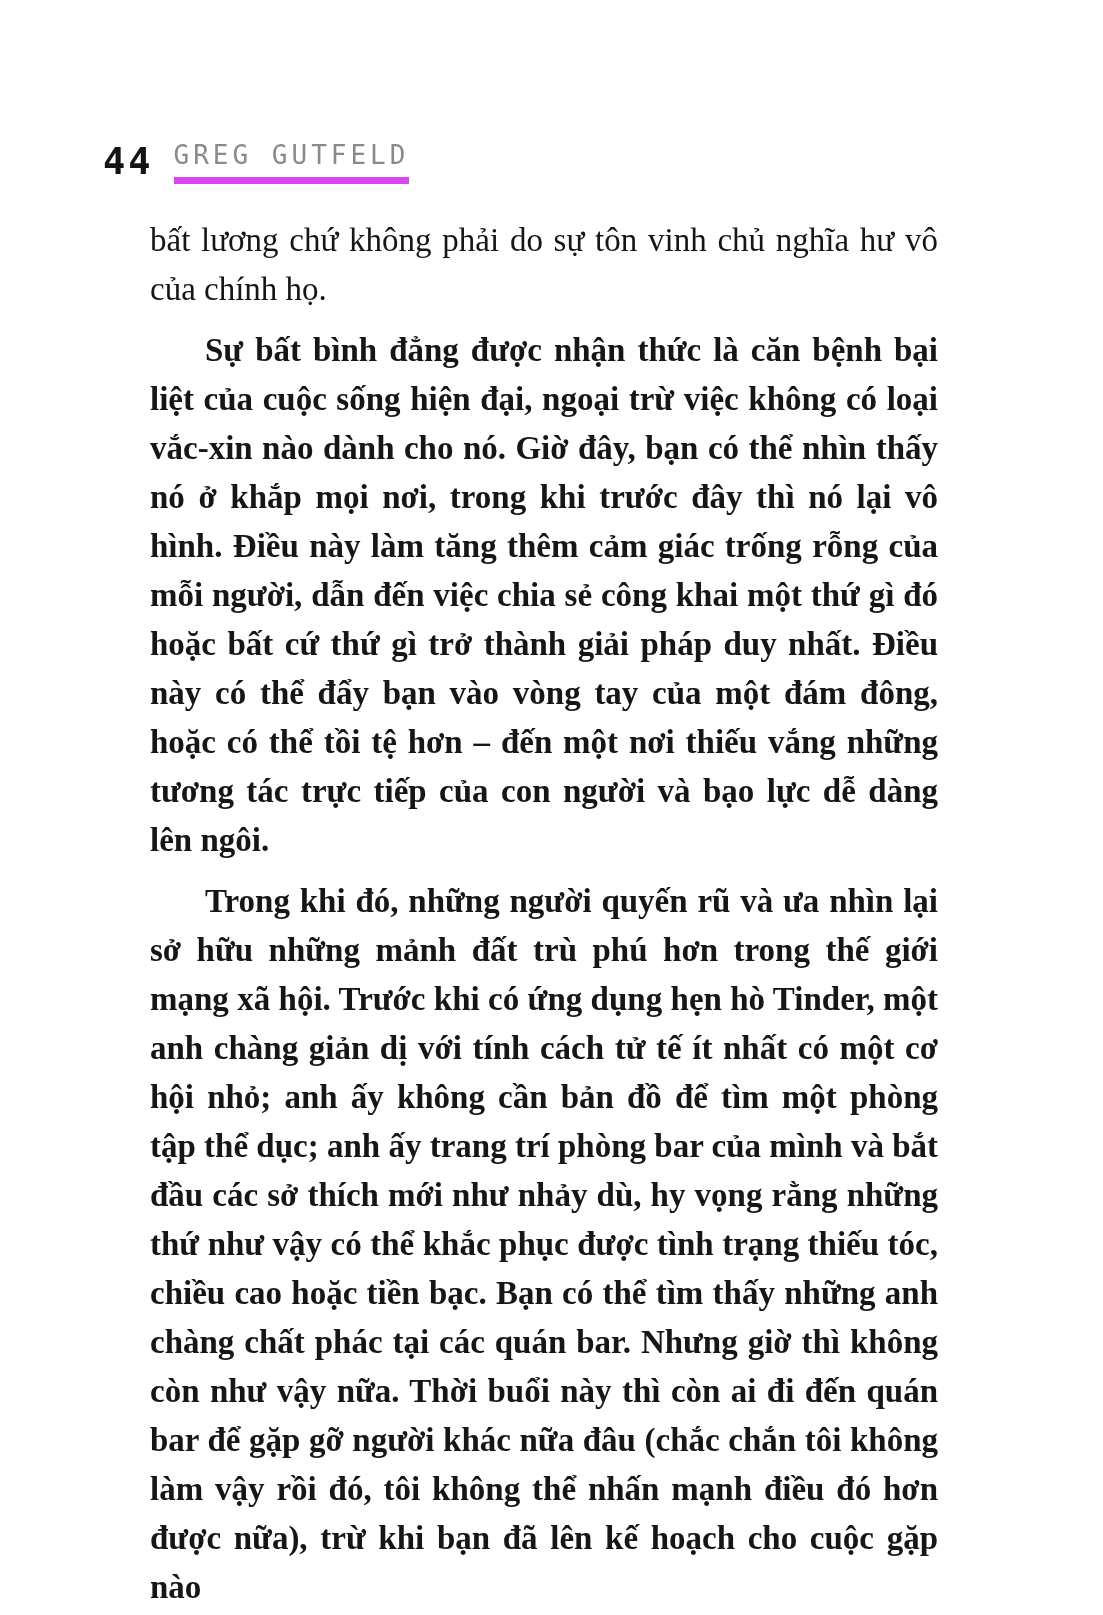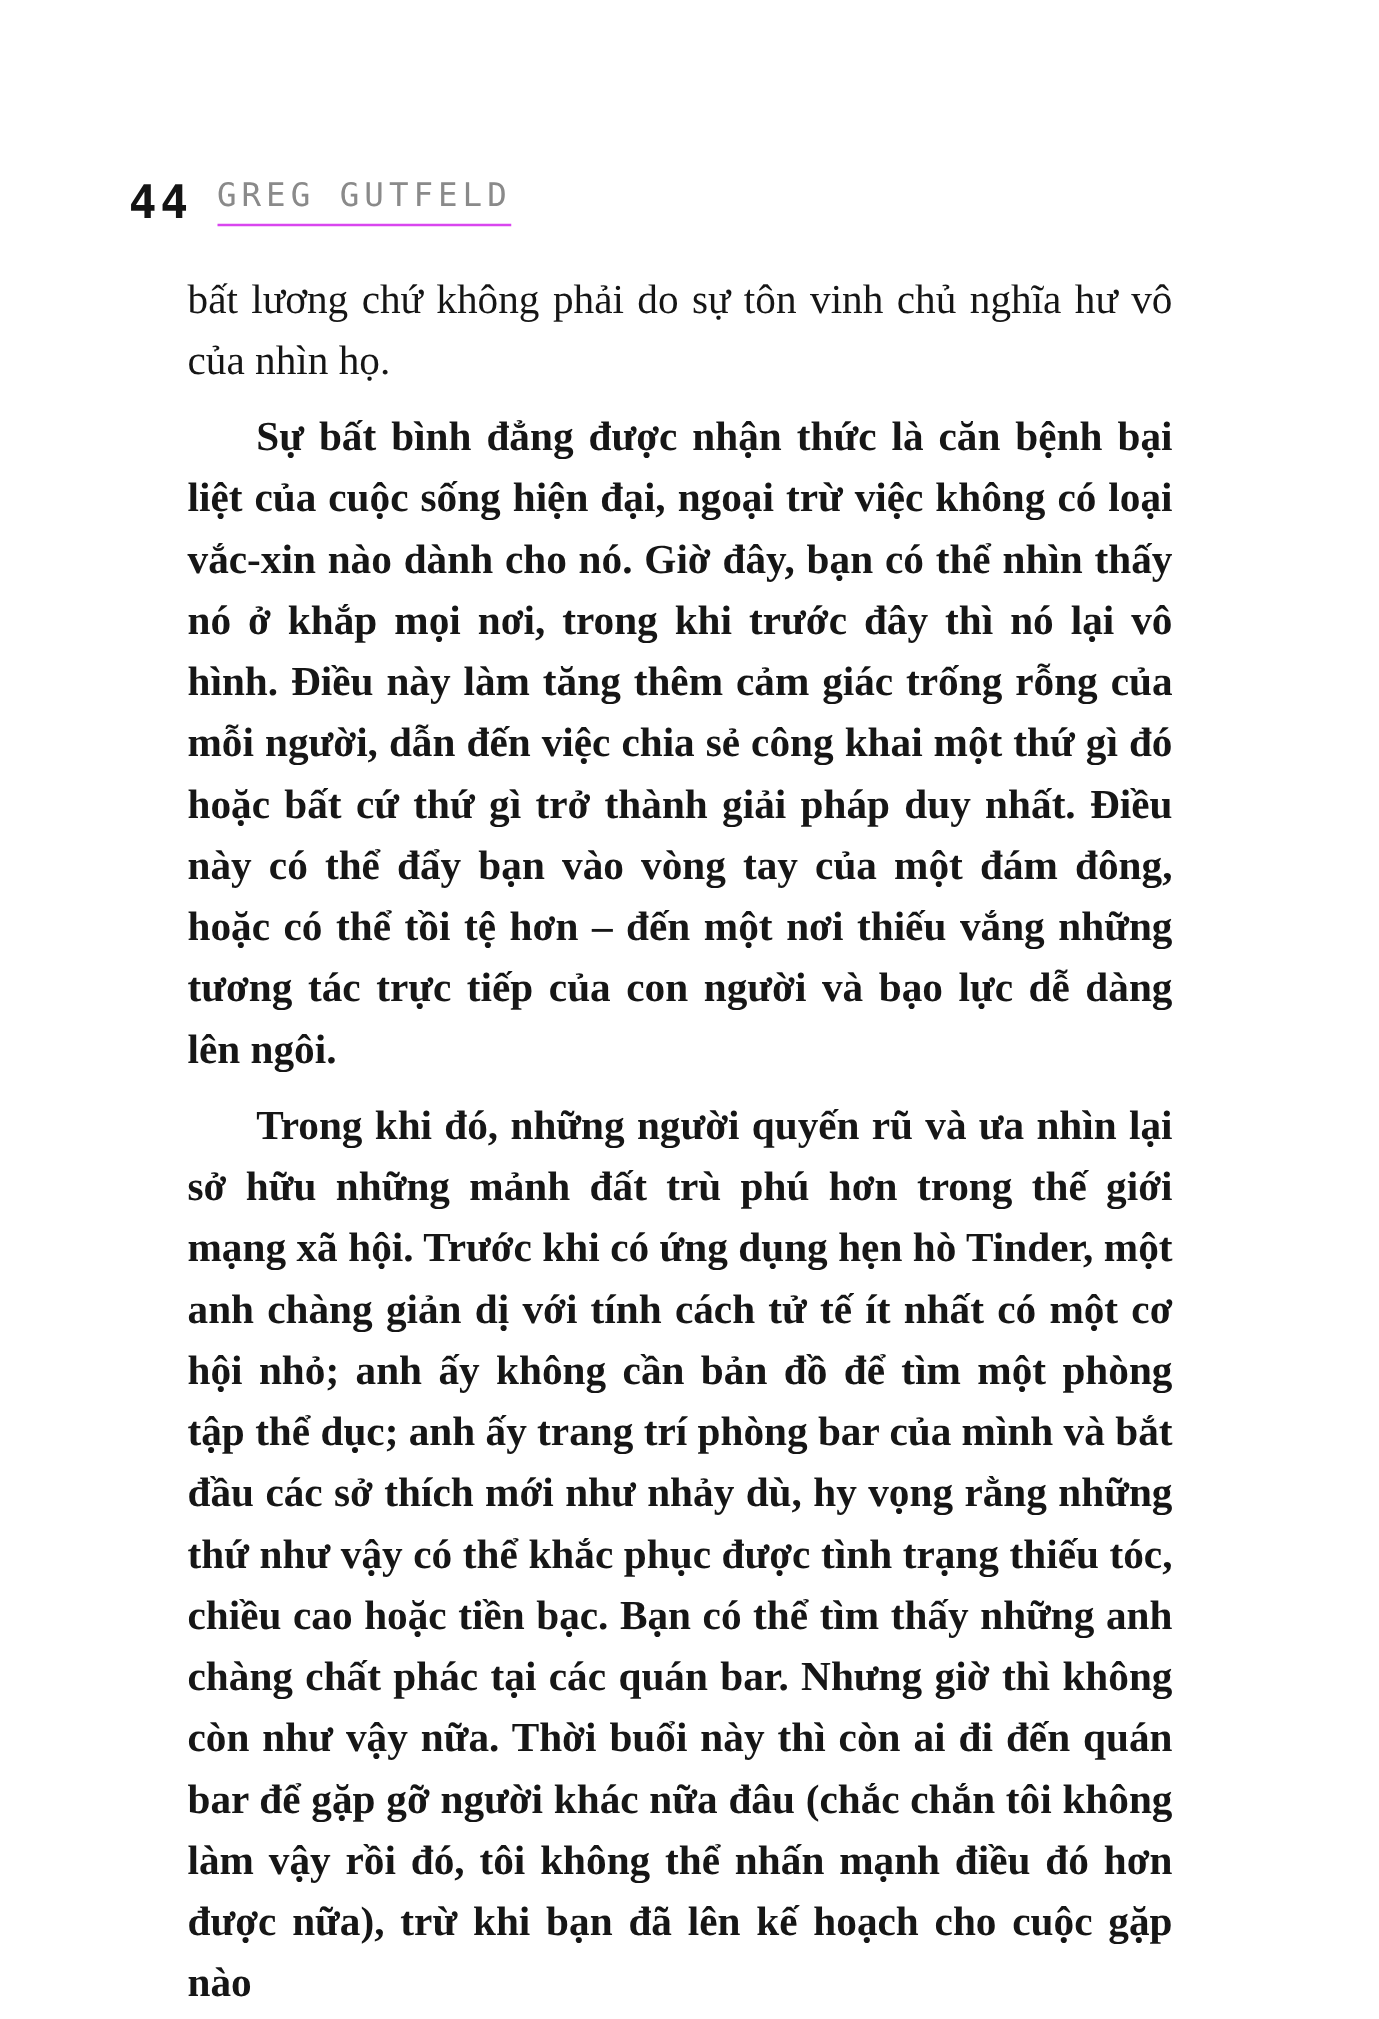--- a/index.html
+++ b/index.html
@@ -12,37 +12,37 @@
     width: 1103px;
     height: 1615px;
     background: #ffffff;
     overflow: hidden;
   }
   .page-header {
     position: absolute;
     left: 103px;
     top: 140px;
     display: flex;
-    align-items: center;
+    align-items: flex-start;
     gap: 20px;
   }
   .page-number {
     font-family: "DejaVu Sans Mono", monospace;
     font-weight: 700;
     font-size: 37px;
     letter-spacing: 3px;
     color: #141414;
   }
   .running-head {
     font-family: "DejaVu Sans Mono", monospace;
     font-weight: 400;
     font-size: 26px;
     letter-spacing: 4px;
     color: #8a8a8a;
-    border-bottom: 2px solid #d946ef;
+    border-bottom: 7px solid #d946ef;
     padding-bottom: 7px;
   }
   .page-body {
     position: absolute;
     left: 150px;
     top: 216px;
     width: 788px;
     font-family: "Liberation Serif", "DejaVu Serif", serif;
     font-size: 33px;
     line-height: 49px;
@@ -59,17 +59,17 @@
 </style>
 </head>
 <body>
 
 <div class="page">
   <header class="page-header">
     <span class="page-number">44</span>
     <span class="running-head">GREG GUTFELD</span>
   </header>
   <main class="page-body">
-    <p class="para">bất lương chứ không phải do sự tôn vinh chủ nghĩa hư vô của nhìn họ.</p>
+    <p class="para">bất lương chứ không phải do sự tôn vinh chủ nghĩa hư vô của chính họ.</p>
     <p class="para indent">Sự bất bình đẳng được nhận thức là căn bệnh bại liệt của cuộc sống hiện đại, ngoại trừ việc không có loại vắc-xin nào dành cho nó. Giờ đây, bạn có thể nhìn thấy nó ở khắp mọi nơi, trong khi trước đây thì nó lại vô hình. Điều này làm tăng thêm cảm giác trống rỗng của mỗi người, dẫn đến việc chia sẻ công khai một thứ gì đó hoặc bất cứ thứ gì trở thành giải pháp duy nhất. Điều này có thể đẩy bạn vào vòng tay của một đám đông, hoặc có thể tồi tệ hơn – đến một nơi thiếu vắng những tương tác trực tiếp của con người và bạo lực dễ dàng lên ngôi.</p>
     <p class="para indent">Trong khi đó, những người quyến rũ và ưa nhìn lại sở hữu những mảnh đất trù phú hơn trong thế giới mạng xã hội. Trước khi có ứng dụng hẹn hò Tinder, một anh chàng giản dị với tính cách tử tế ít nhất có một cơ hội nhỏ; anh ấy không cần bản đồ để tìm một phòng tập thể dục; anh ấy trang trí phòng bar của mình và bắt đầu các sở thích mới như nhảy dù, hy vọng rằng những thứ như vậy có thể khắc phục được tình trạng thiếu tóc, chiều cao hoặc tiền bạc. Bạn có thể tìm thấy những anh chàng chất phác tại các quán bar. Nhưng giờ thì không còn như vậy nữa. Thời buổi này thì còn ai đi đến quán bar để gặp gỡ người khác nữa đâu (chắc chắn tôi không làm vậy rồi đó, tôi không thể nhấn mạnh điều đó hơn được nữa), trừ khi bạn đã lên kế hoạch cho cuộc gặp nào</p>
   </main>
 </div>
 
 </body></html>

